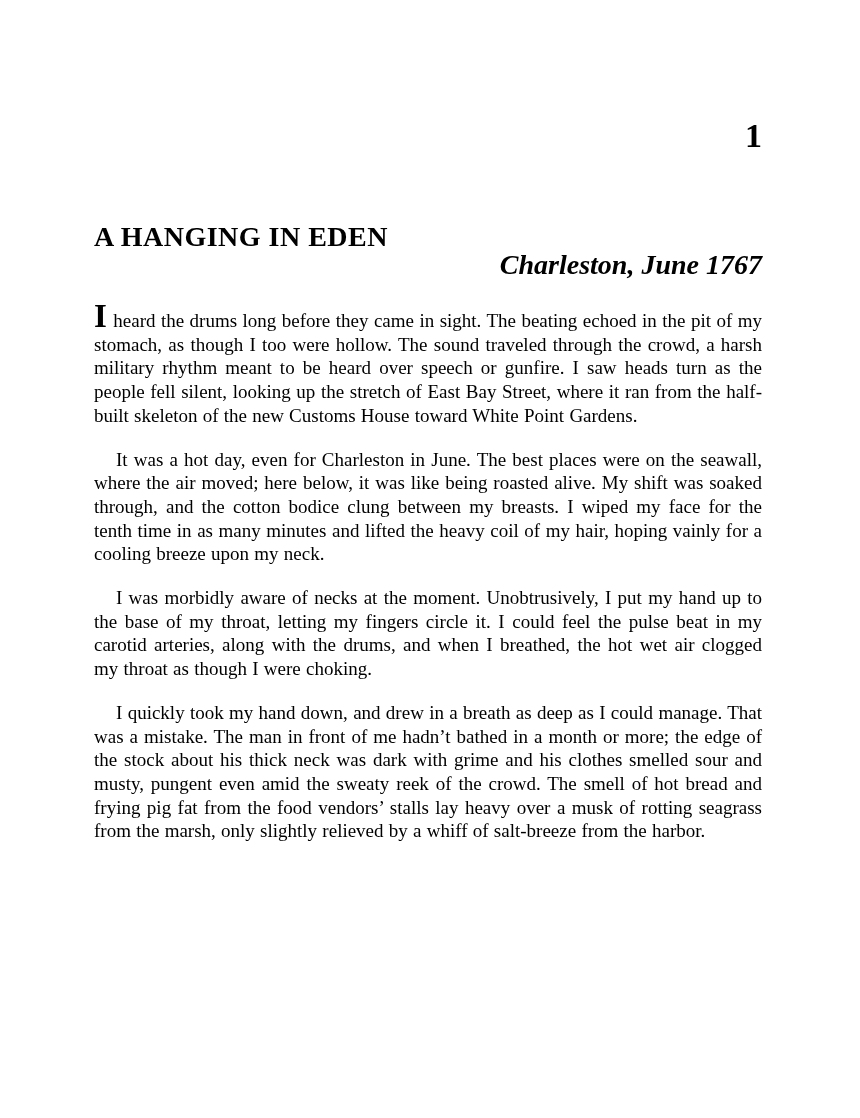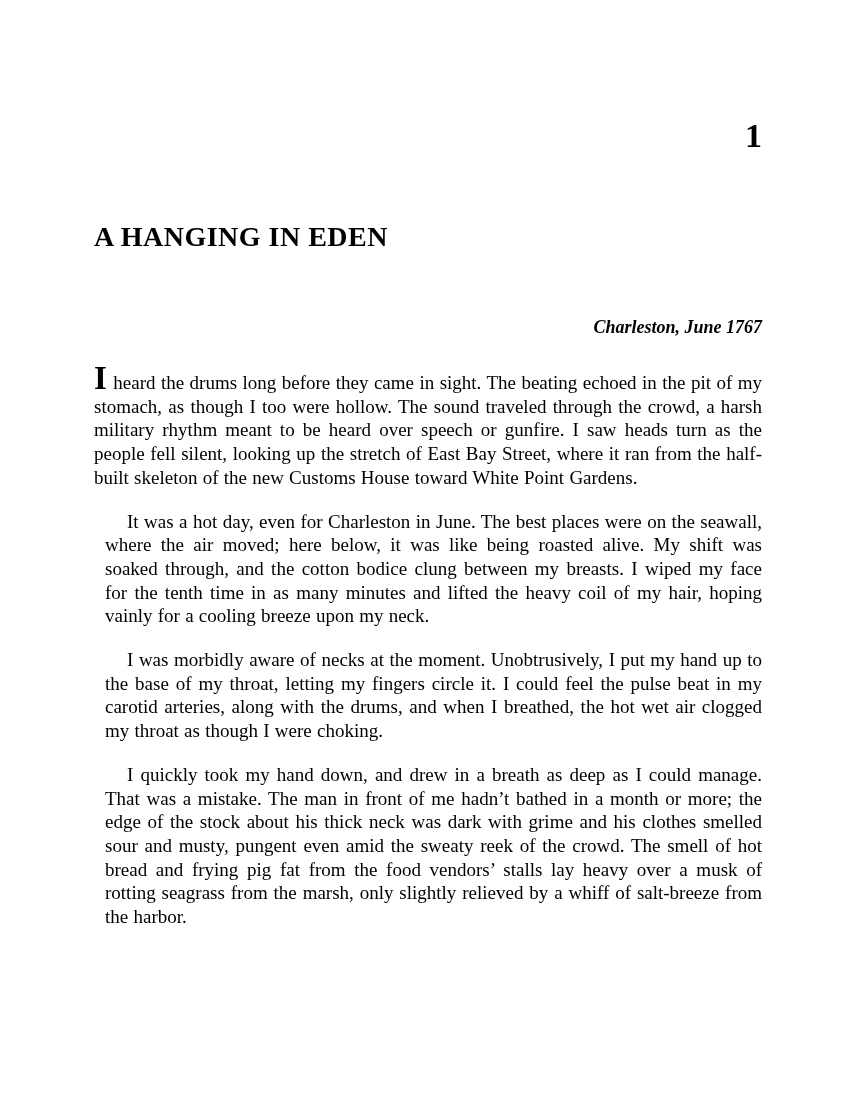--- a/index.html
+++ b/index.html
@@ -29,42 +29,41 @@
   .chapter-title {
     margin: 68px 0 0 0;
     text-align: left;
     font-size: 28px;
     font-weight: bold;
     letter-spacing: 0.5px;
     line-height: 32px;
   }
 
   .dateline {
-    margin-top: 62px;
     text-align: right;
-    font-size: 18px;
+    font-size: 28px;
     font-weight: bold;
     font-style: italic;
     line-height: 24px;
   }
 
   .body-text {
     margin-top: 30px;
   }
 
   .body-text p {
     margin: 0;
     font-size: 19px;
     line-height: 23.7px;
     text-align: justify;
     text-indent: 22px;
     word-spacing: 0.5px;
   }
 
-  .body-text p + p { margin-top: 20px; margin-left: 11px; }
+  .body-text p + p { margin-top: 20px; }
 
   .body-text p.first { text-indent: 0; }
 
   .initial {
     font-size: 33px;
     font-weight: bold;
     line-height: 19px;
     letter-spacing: 1px;
     vertical-align: baseline;
   }

